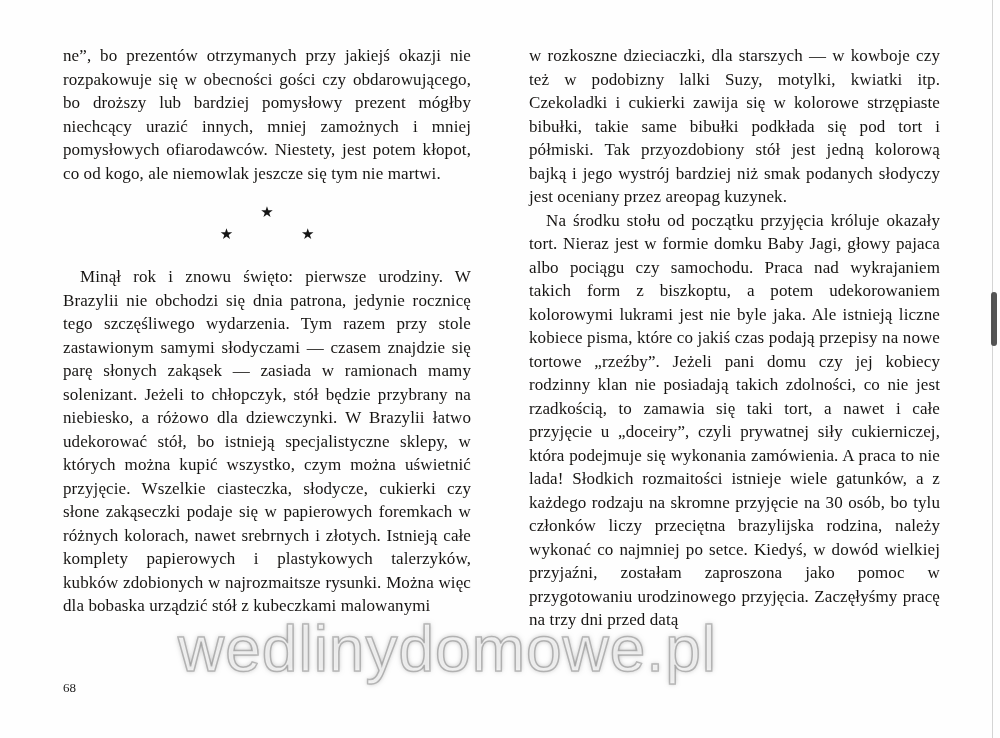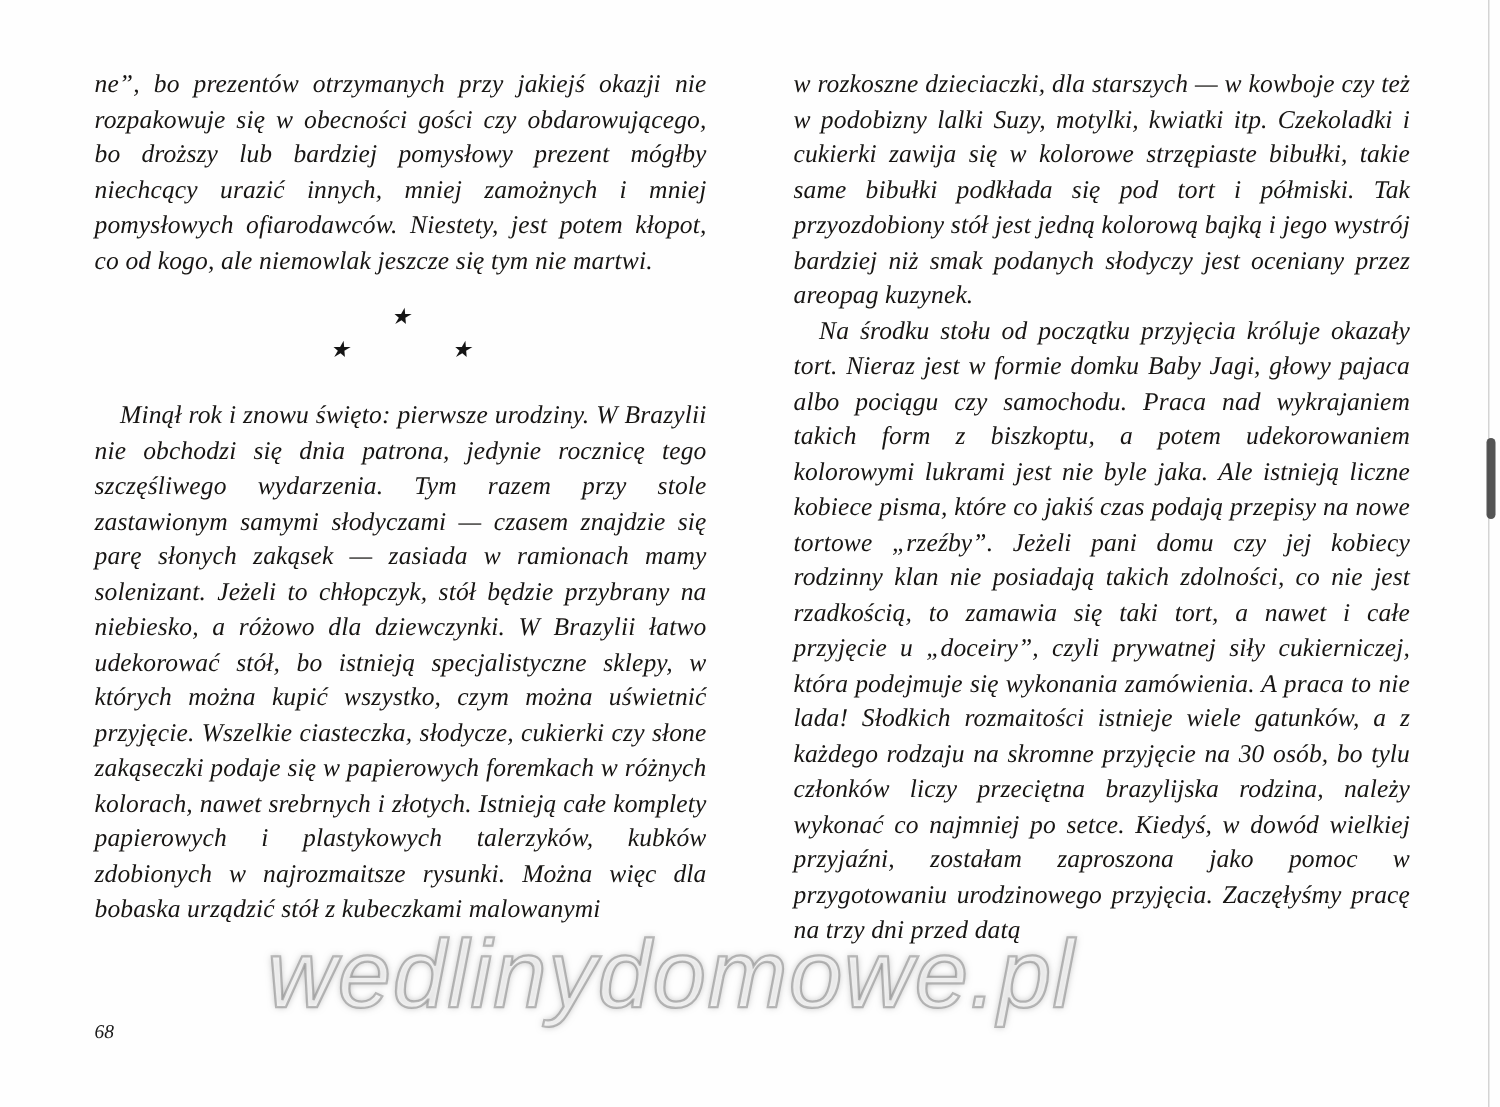--- a/index.html
+++ b/index.html
@@ -8,21 +8,20 @@
     background: #ffffff;
   }
   .page {
     position: relative;
     width: 1000px;
     height: 738px;
     background: #fefefe;
     overflow: hidden;
     font-family: "Liberation Serif", "DejaVu Serif", serif;
     color: #171513;
-    font-style: italic;
   }
   .columns {
     position: absolute;
     top: 44px;
     left: 63px;
     right: 60px;
     display: flex;
     gap: 58px;
   }
   .column {

